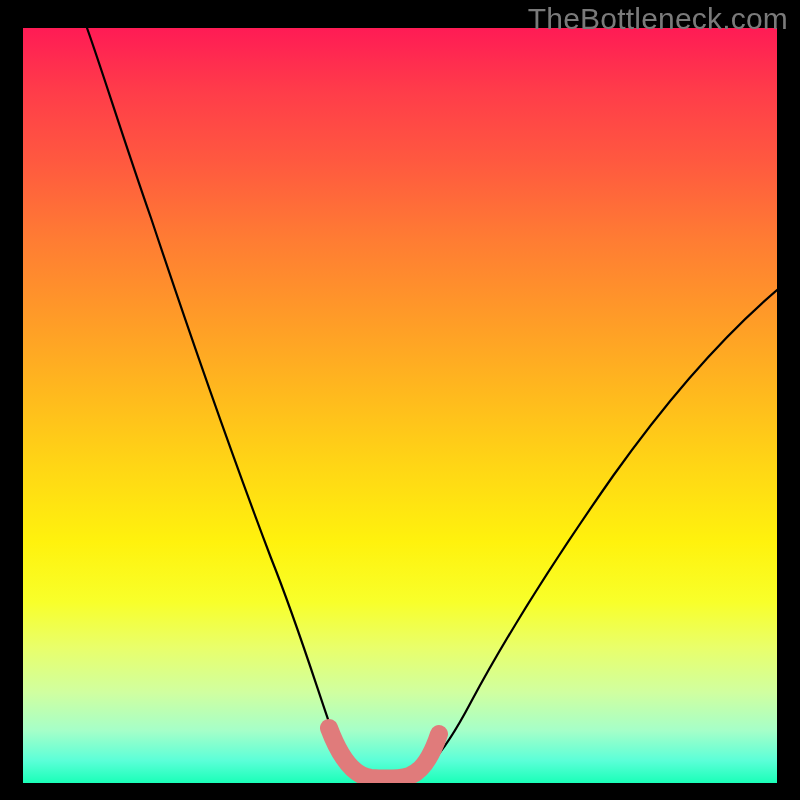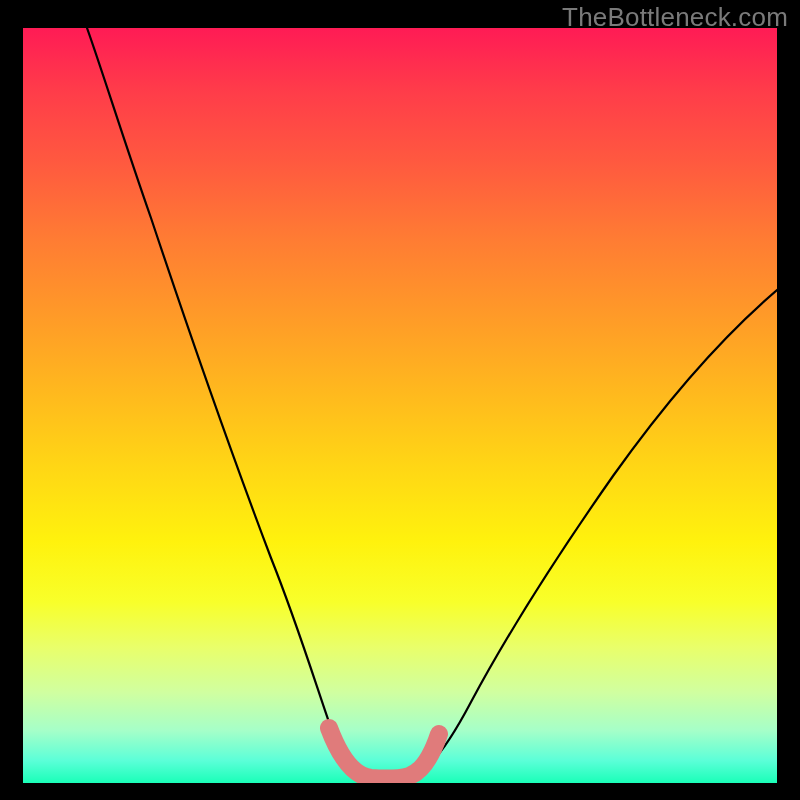--- a/index.html
+++ b/index.html
@@ -13,21 +13,21 @@
     height: 800px;
     position: relative;
     background: #000;
     overflow: hidden;
   }
   .watermark {
     position: absolute;
     top: 2px;
     right: 12px;
     color: #7a7a7a;
-    font-size: 26px;
+    font-size: 30px;
     font-weight: 500;
     letter-spacing: 0.2px;
     z-index: 10;
     white-space: nowrap;
   }
   .plot-area {
     position: absolute;
     left: 23px;
     top: 28px;
     width: 754px;

